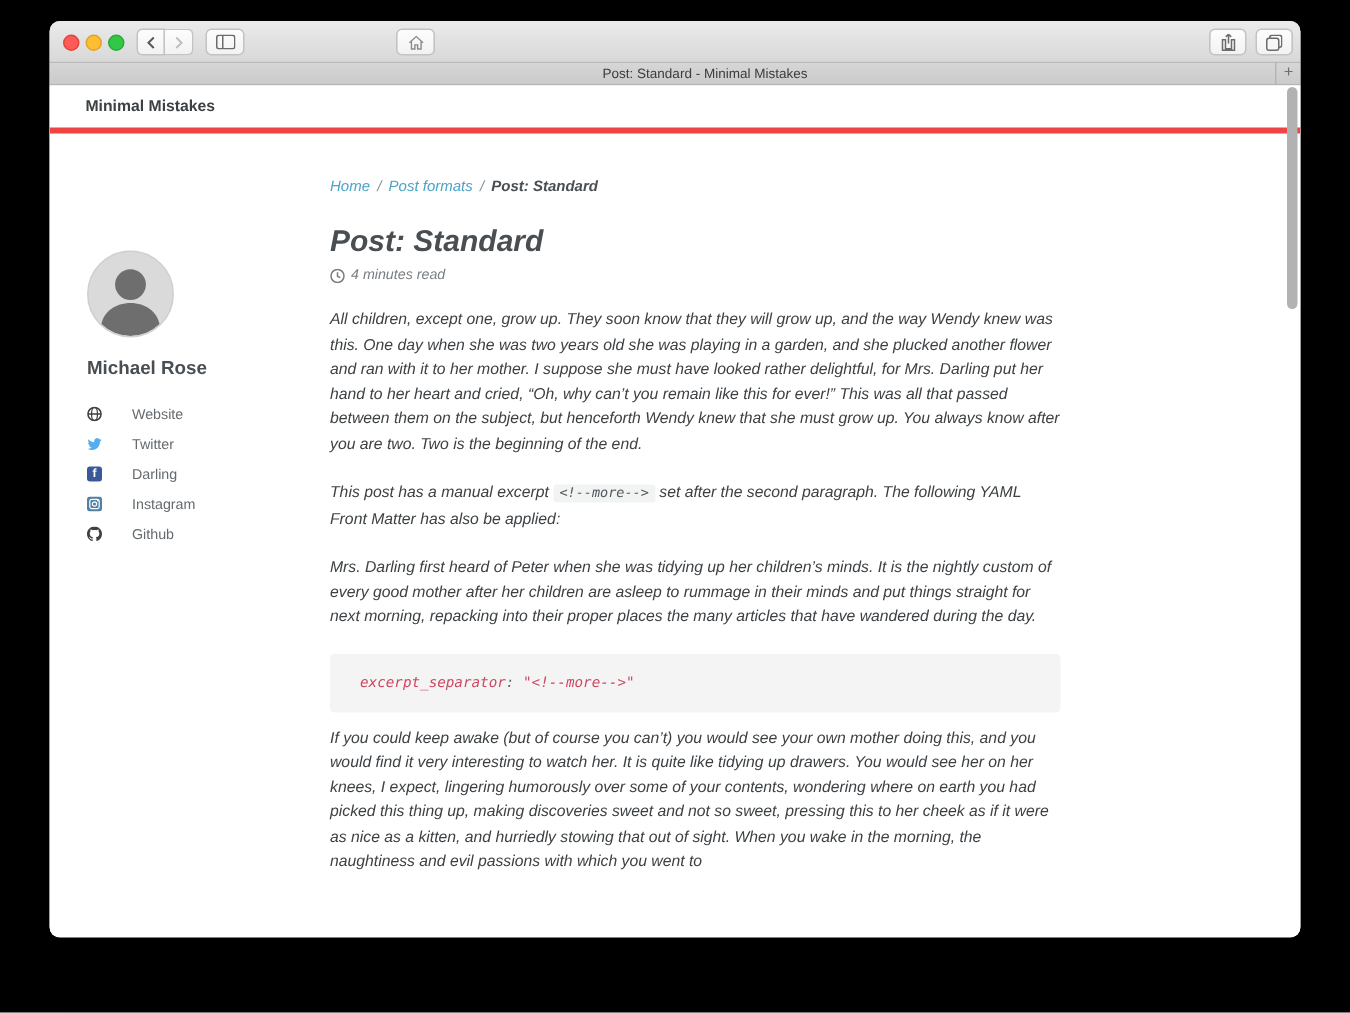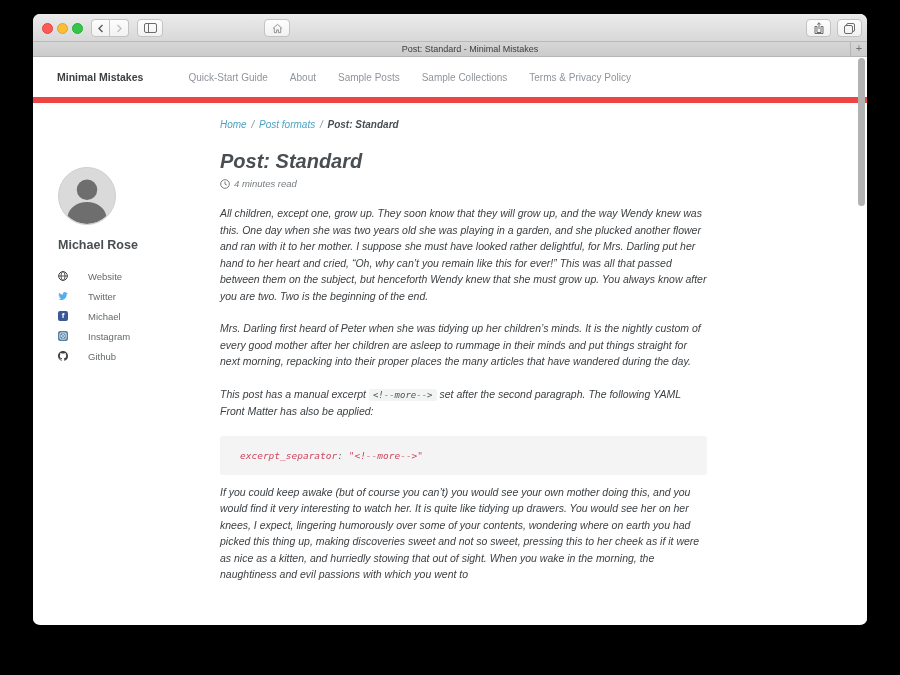--- a/index.html
+++ b/index.html
@@ -42,23 +42,23 @@
   .tabbar { position:relative; height:15px; background:linear-gradient(#d6d6d6,#cbcbcb);
             border-bottom:1px solid #b5b5b5; }
   .tab { height:100%; display:flex; align-items:center; justify-content:center;padding-left:40px; }
   .tab span { font-size:9px; color:#3c3c3c; }
   .newtab { position:absolute; right:0; top:0; width:17px; height:14px; border-left:1px solid #b5b5b5;
             color:#6e6e6e; font-size:11px; line-height:13px; text-align:center; }
 
   
   .content { position:relative; height:567px; background:#fff; overflow:hidden; }
 
-  .masthead { position:absolute; top:0; left:0; right:0; height:46px;
+  .masthead { position:absolute; top:0; left:0; right:0; height:32px;
               display:flex; align-items:center; padding-left:24px;
-              border-bottom:6px solid #ef4444; background:#fff; }
+              border-bottom:4px solid #ef4444; background:#fff; }
   .site-title { font-size:10.5px; font-weight:bold; color:#3d4144; }
   .masthead nav { display:flex; gap:22px; margin-left:45px; }
   .masthead nav a { font-size:10px; color:#8f959d; text-decoration:none; }
 
   .scrollthumb { position:absolute; top:1px; right:2px; width:7px; height:148px;
                  border-radius:4px; background:#b2b2b2; }
 
   
   .sidebar { position:absolute; left:25px; top:110px; width:150px; }
   .avatar { width:58px; height:58px; border-radius:50%; overflow:hidden; background:#dadada;
@@ -145,27 +145,20 @@
     <div class="tab">
       <span>Post: Standard - Minimal Mistakes</span>
     </div>
     <div class="newtab">+</div>
   </div>
 
   <div class="content">
 
     <header class="masthead">
       <span class="site-title">Minimal Mistakes</span>
-      <nav>
-        <a href="#">Quick-Start Guide</a>
-        <a href="#">About</a>
-        <a href="#">Sample Posts</a>
-        <a href="#">Sample Collections</a>
-        <a href="#">Terms &amp; Privacy Policy</a>
-      </nav>
     </header>
 
     <aside class="sidebar">
       <div class="avatar">
         <svg width="56" height="56" viewBox="0 0 24 24">
             <circle cx="12" cy="9.3" r="4.4" fill="#6e6e6e"></circle>
             <path d="M12 14.6c-4.3 0-7.6 2.5-8.3 6A12 12 0 0 0 12 24a12 12 0 0 0 8.3-3.4c-.7-3.5-4-6-8.3-6z" fill="#6e6e6e"></path>
           </svg>
       </div>
       <h3 class="author-name">Michael Rose</h3>
@@ -183,21 +176,21 @@
         <li>
           <span class="ic">
               <svg width="10" height="10" viewBox="0 0 24 24">
                 <path fill="#55acee" d="M23 5c-.8.4-1.7.6-2.6.8.9-.6 1.6-1.5 2-2.5-.9.5-1.9.9-2.9 1.1A4.5 4.5 0 0 0 11.5 8c0 .4 0 .7.1 1-3.7-.2-7-2-9.2-4.7-.4.7-.6 1.5-.6 2.3 0 1.6.8 2.9 2 3.7-.7 0-1.4-.2-2-.5v.1c0 2.2 1.5 4 3.6 4.4-.4.1-.8.2-1.2.2-.3 0-.6 0-.9-.1.6 1.8 2.2 3.1 4.2 3.1A9 9 0 0 1 1 19.5a12.7 12.7 0 0 0 6.9 2c8.3 0 12.8-6.9 12.8-12.8v-.6c.9-.6 1.6-1.4 2.3-2.3z"></path>
               </svg>
             </span>
           <a href="#">Twitter</a>
         </li>
         <li>
           <span class="fb-box"></span>
-          <a href="#">Michael</a>
+          <a href="#">Darling</a>
         </li>
         <li>
           <span class="ic">
               <svg width="10" height="10" viewBox="0 0 16 16">
                 <rect x="0" y="0" width="16" height="16" rx="3.5" fill="#527fa4"></rect>
                 <rect x="3" y="3" width="10" height="10" rx="2" fill="none" stroke="#fff" stroke-width="1.3"></rect>
                 <circle cx="8" cy="8" r="2.3" fill="none" stroke="#fff" stroke-width="1.3"></circle>
                 <circle cx="11.6" cy="4.4" r="0.9" fill="#fff"></circle>
               </svg>
             </span>
@@ -227,22 +220,22 @@
 
       <div class="meta">
         <svg width="10" height="10" viewBox="0 0 12 12">
             <circle cx="6" cy="6" r="5.2" fill="none" stroke="#787d81" stroke-width="1.2"></circle>
             <path d="M6 3v3.2l2.2 1.1" fill="none" stroke="#787d81" stroke-width="1.2"></path>
           </svg>
         <span>4 minutes read</span>
       </div>
 
       <p style="margin-top:16px;">All children, except one, grow up. They soon know that they will grow up, and the way Wendy knew was this. One day when she was two years old she was playing in a garden, and she plucked another flower and ran with it to her mother. I suppose she must have looked rather delightful, for Mrs. Darling put her hand to her heart and cried, “Oh, why can’t you remain like this for ever!” This was all that passed between them on the subject, but henceforth Wendy knew that she must grow up. You always know after you are two. Two is the beginning of the end.</p>
+      <p><span>This post has a manual excerpt</span><code class="inline">&lt;!--more--&gt;</code><span>set after the second paragraph. The following YAML Front Matter has also be applied:</span></p>
       <p>Mrs. Darling first heard of Peter when she was tidying up her children’s minds. It is the nightly custom of every good mother after her children are asleep to rummage in their minds and put things straight for next morning, repacking into their proper places the many articles that have wandered during the day.</p>
-      <p><span>This post has a manual excerpt</span><code class="inline">&lt;!--more--&gt;</code><span>set after the second paragraph. The following YAML Front Matter has also be applied:</span></p>
 
       <div class="highlight"><span class="k">excerpt_separator</span><span class="sep">: </span><span class="v">"&lt;!--more--&gt;"</span></div>
 
       <p>If you could keep awake (but of course you can’t) you would see your own mother doing this, and you would find it very interesting to watch her. It is quite like tidying up drawers. You would see her on her knees, I expect, lingering humorously over some of your contents, wondering where on earth you had picked this thing up, making discoveries sweet and not so sweet, pressing this to her cheek as if it were as nice as a kitten, and hurriedly stowing that out of sight. When you wake in the morning, the naughtiness and evil passions with which you went to</p>
     </article>
 
     <div class="scrollthumb"></div>
   </div>
 </div>
 

